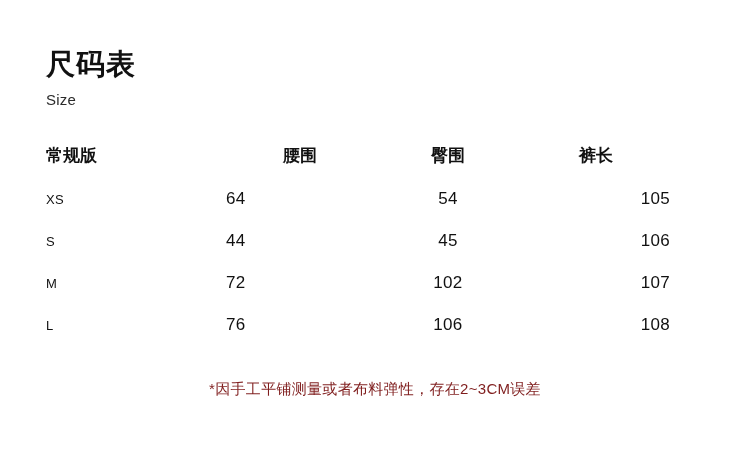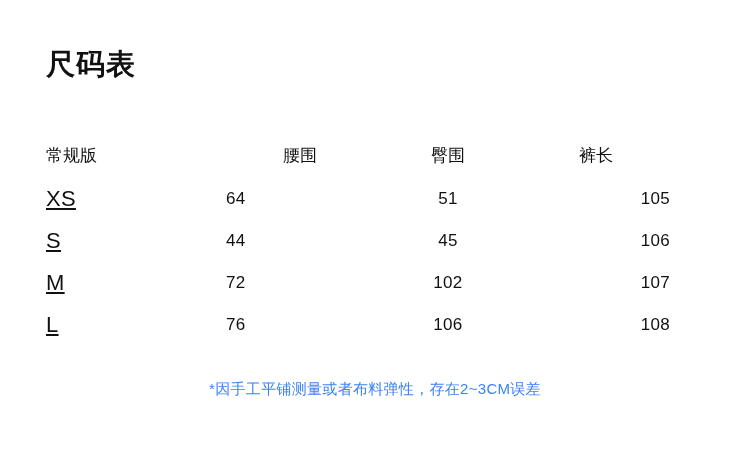--- a/index.html
+++ b/index.html
@@ -53,78 +53,78 @@
   table.size-table td {
     padding: 0;
     font-weight: 400;
     font-size: 17px;
     color: #111111;
     height: 42px;
     vertical-align: middle;
   }
   table.size-table thead th {
     font-size: 17px;
-    font-weight: 400;
+    font-weight: 700;
     height: 38px;
     padding-bottom: 4px;
   }
   .col-label { width: 180px; text-align: left; padding-left: 4px !important; }
   .col-v1 { width: 148px; }
   .col-v2 { width: 148px; text-align: center; }
   .col-v3 { width: 148px; text-align: right; }
 
   table.size-table thead th.col-label { text-align: left; }
   table.size-table thead th.col-v1,
   table.size-table thead th.col-v2,
   table.size-table thead th.col-v3 { text-align: center; }
 
   tbody tr td.col-label {
-    font-size: 22px;
+    font-size: 13px;
     letter-spacing: 0.3px;
-    text-decoration: underline;
   }
   tbody tr td.num {
     font-size: 17px;
     letter-spacing: 0.3px;
   }
 
   .footnote {
     position: absolute;
     top: 380px;
     left: 0;
     width: 750px;
     text-align: center;
     font-size: 15px;
-    color: #3b82f6;
+    color: #7f1d1d;
     letter-spacing: 0.3px;
   }
 </style>
 </head>
 <body>
 
 <div class="page">
 
   <div class="title-block">
     <div class="title-main">尺码表</div>
+    <div class="title-sub">Size</div>
   </div>
 
   <table class="size-table">
     <thead>
       <tr>
         <th class="col-label">常规版</th>
         <th class="col-v1">腰围</th>
         <th class="col-v2">臀围</th>
         <th class="col-v3">裤长</th>
       </tr>
     </thead>
     <tbody>
       <tr>
         <td class="col-label">XS</td>
         <td class="col-v1 num">64</td>
-        <td class="col-v2 num">51</td>
+        <td class="col-v2 num">54</td>
         <td class="col-v3 num">105</td>
       </tr>
       <tr>
         <td class="col-label">S</td>
         <td class="col-v1 num">44</td>
         <td class="col-v2 num">45</td>
         <td class="col-v3 num">106</td>
       </tr>
       <tr>
         <td class="col-label">M</td>

